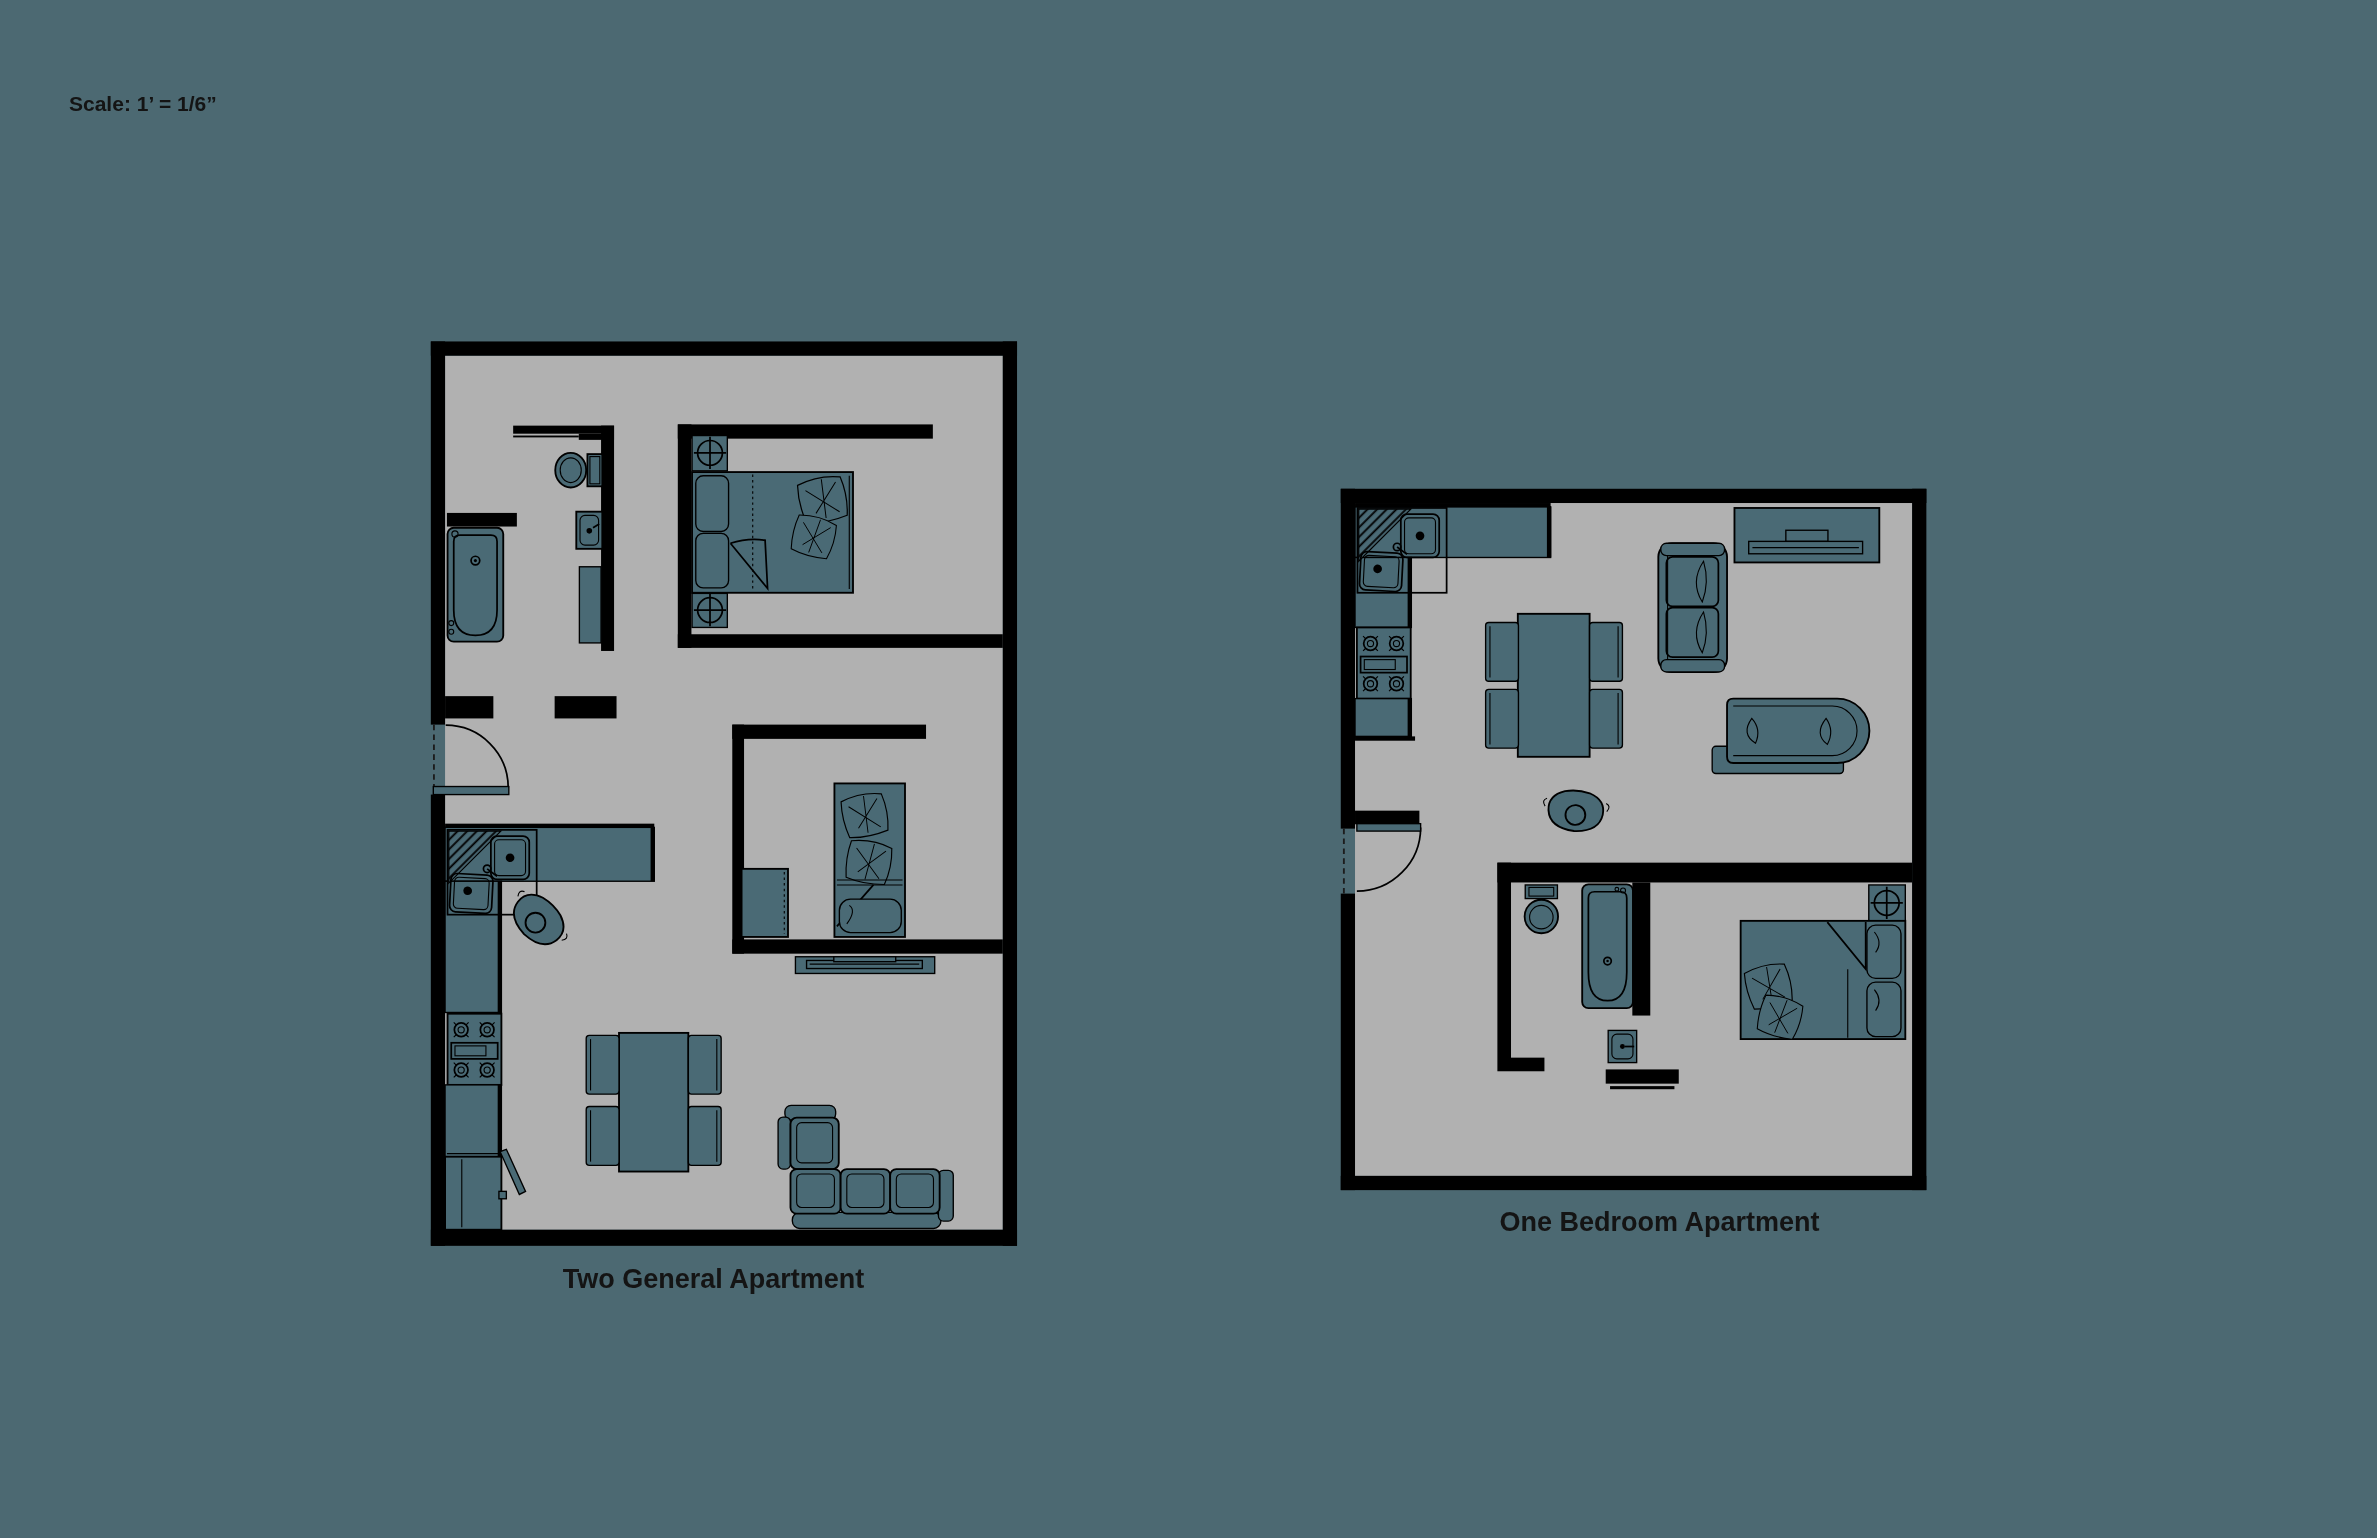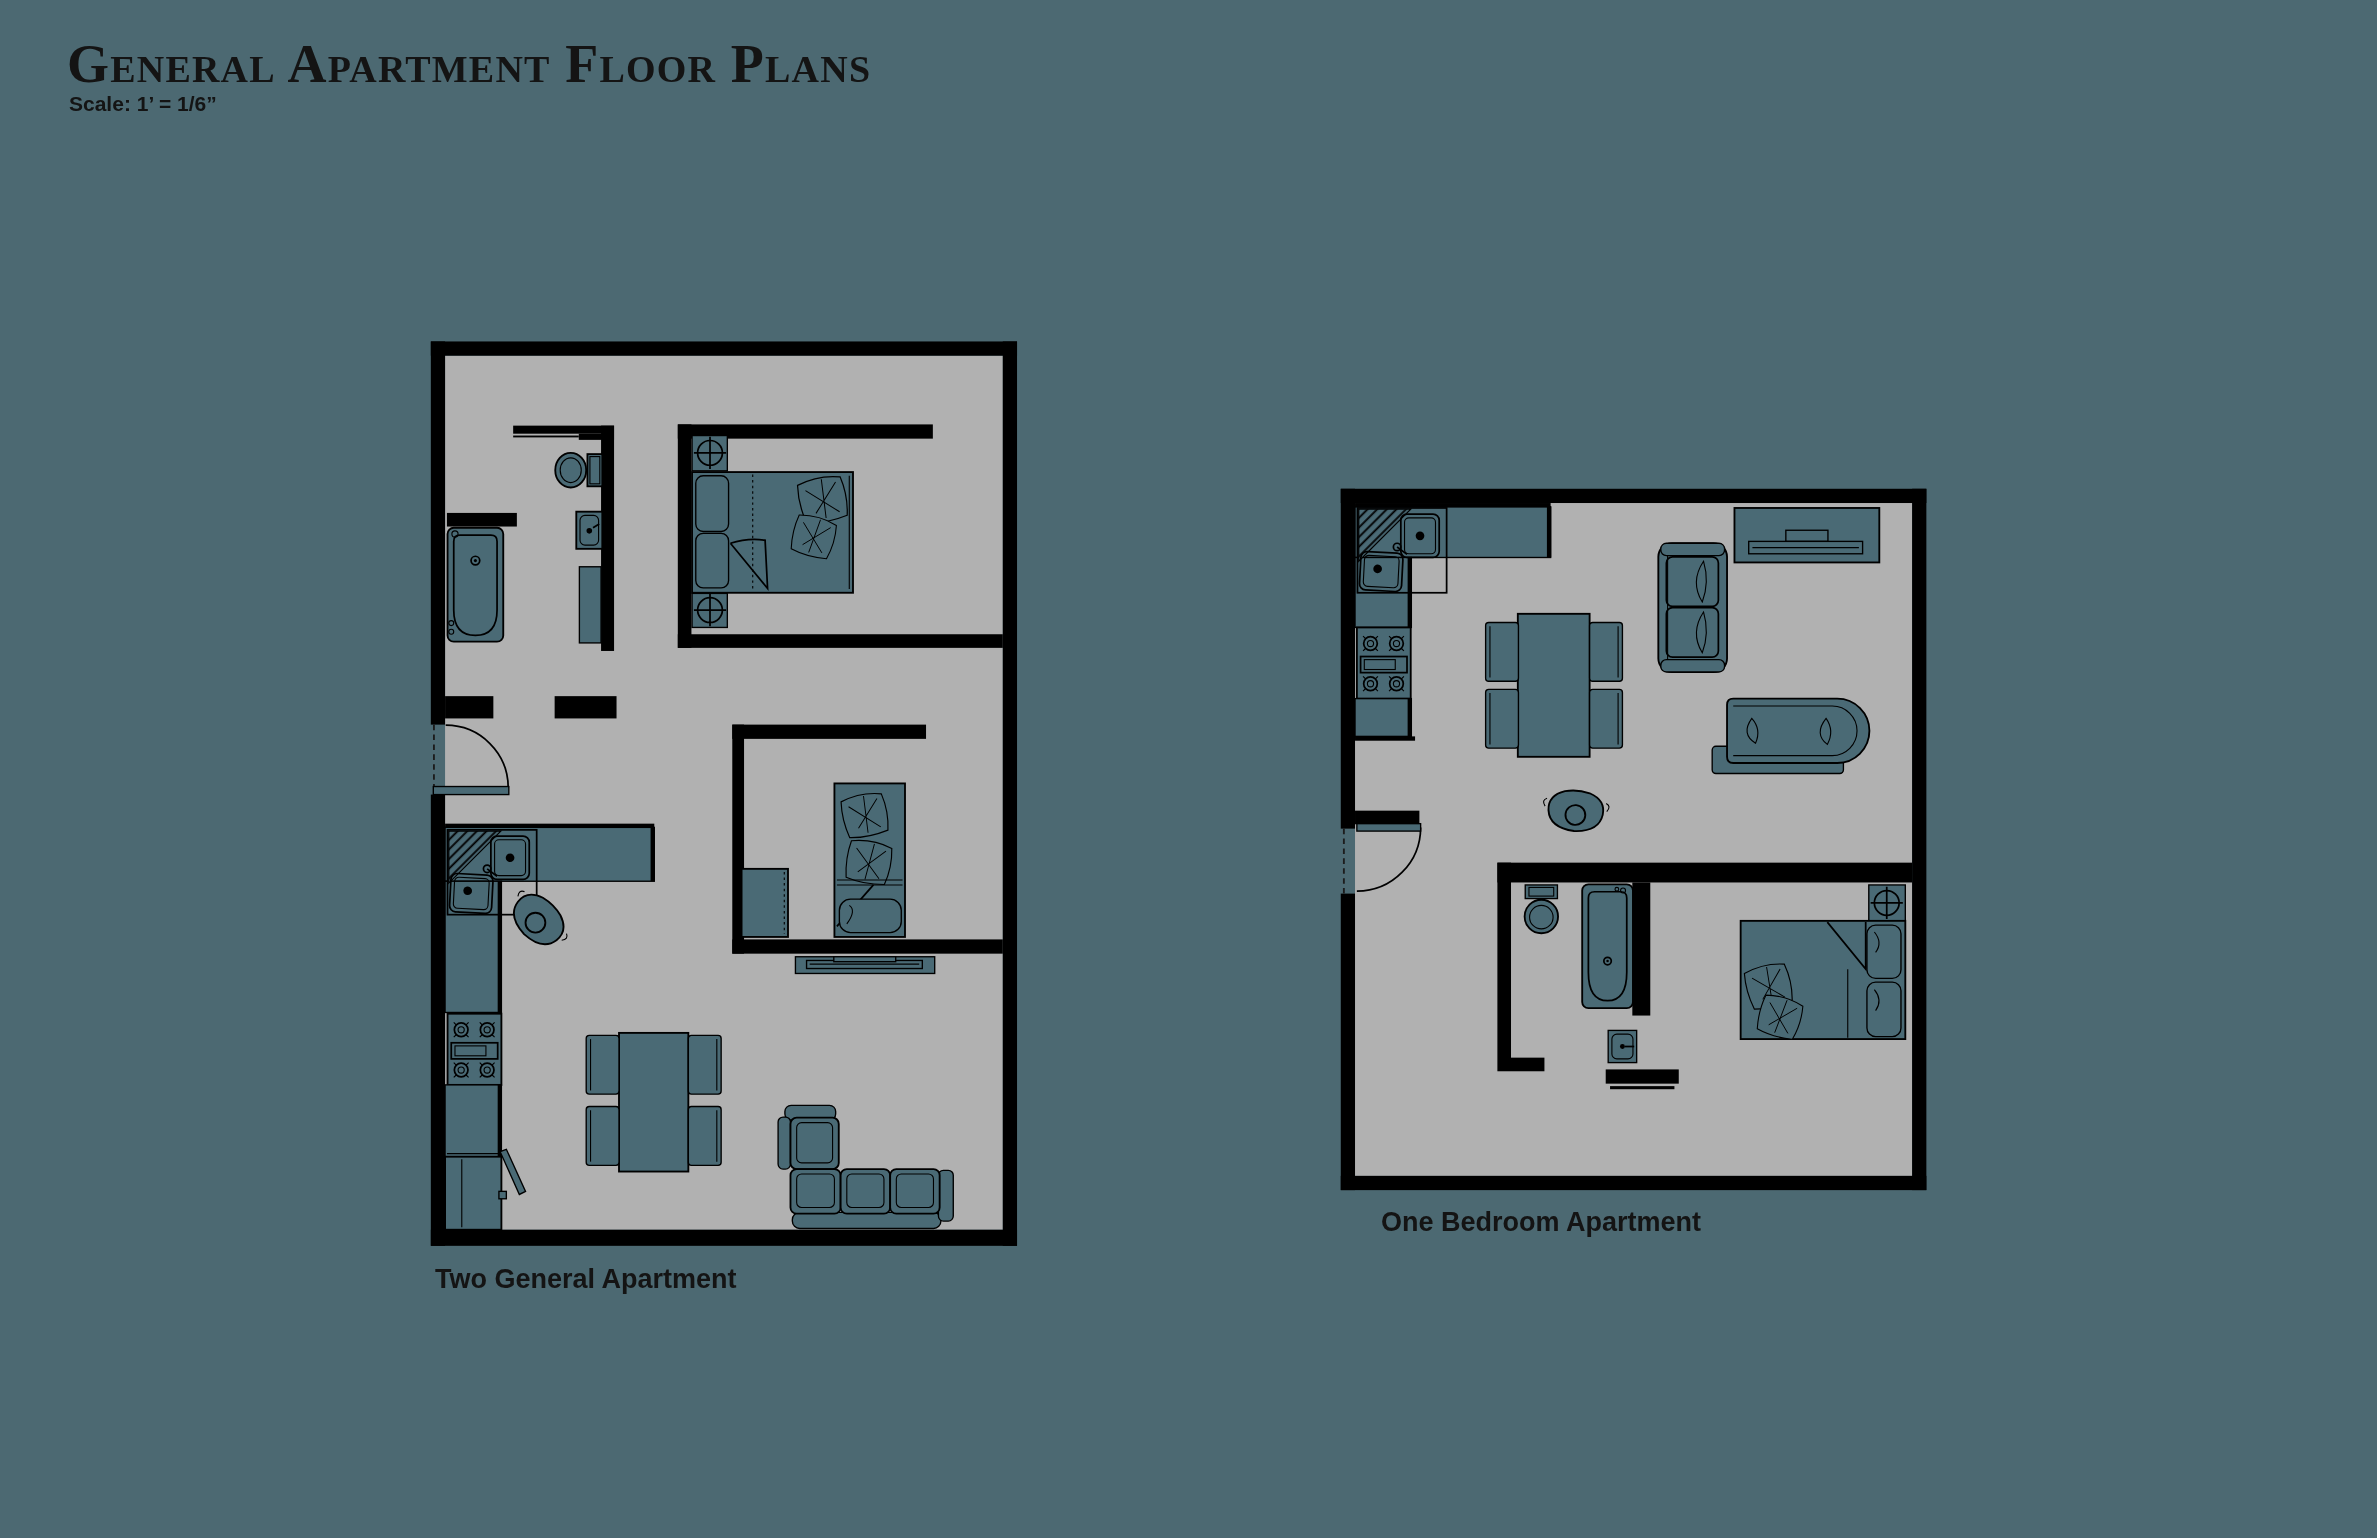--- a/index.html
+++ b/index.html
@@ -21,21 +21,21 @@
     font-variant:small-caps;letter-spacing:1.2px;color:var(--ink);
     white-space:nowrap;
   }
   .scale-note{
     position:absolute;left:69px;top:92px;
     font-family:Liberation Sans, sans-serif;
     font-weight:700;font-size:21px;color:var(--ink);
     white-space:nowrap;
   }
   .plan-label{
-    position:absolute;width:557px;text-align:left;
+    position:absolute;width:557px;text-align:center;
     font-family:"Liberation Sans",sans-serif;
     font-weight:700;font-size:27px;color:var(--ink);
     white-space:nowrap;
   }
   #label-two{left:435px;top:1264px;}
   #label-one{left:1381px;top:1207px;}
 
   
   .w{fill:var(--wall);}
   .fl{fill:var(--floor);}
@@ -373,18 +373,17 @@
           <path class="tn" d="M 3028,1598 Q 3042,1615 3030,1632"></path>
           <use href="#pillowx" transform="translate(2858,1592) rotate(-14) scale(0.85)"></use>
           <use href="#pillowx" transform="translate(2876,1642) rotate(16) scale(0.8)"></use>
           <path class="ln" d="M 2952,1489 L 3014,1565 V 1489"></path>
           <path class="tn" d="M 2985,1565 V 1676"></path>
         </g>
       </g>
     </g>
   </svg>
 
-  <div class="title">General Apartment Floor Plans</div>
   <div class="scale-note">Scale: 1’ = 1/6”</div>
   <div class="plan-label" id="label-two">Two General Apartment</div>
   <div class="plan-label" id="label-one">One Bedroom Apartment</div>
 </div>
 
 
 </body></html>

